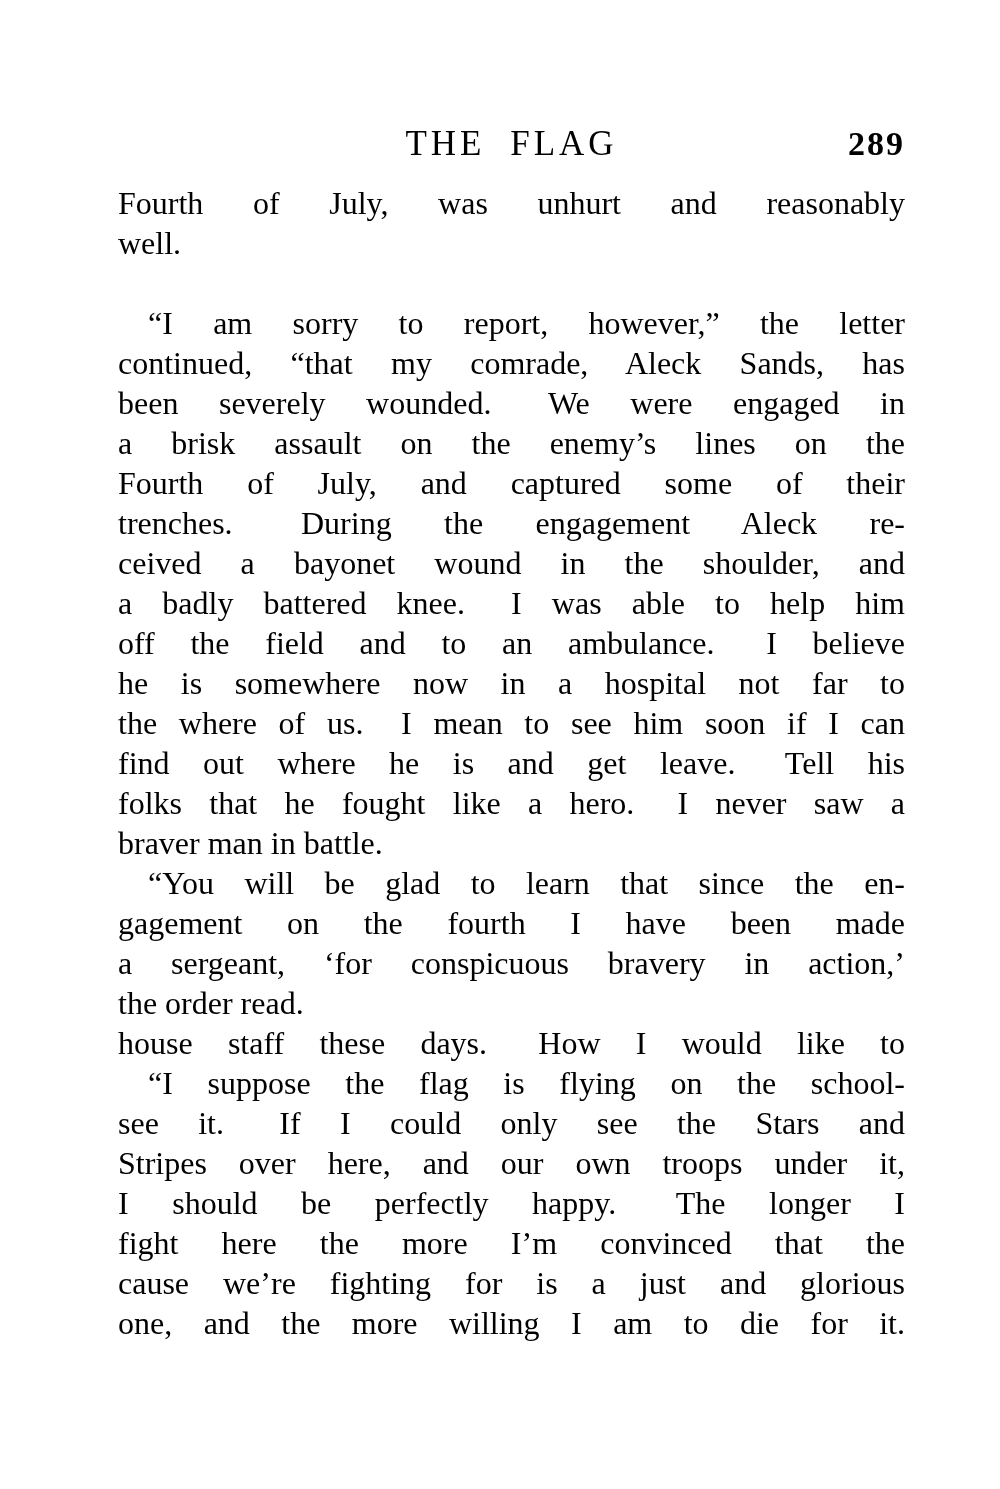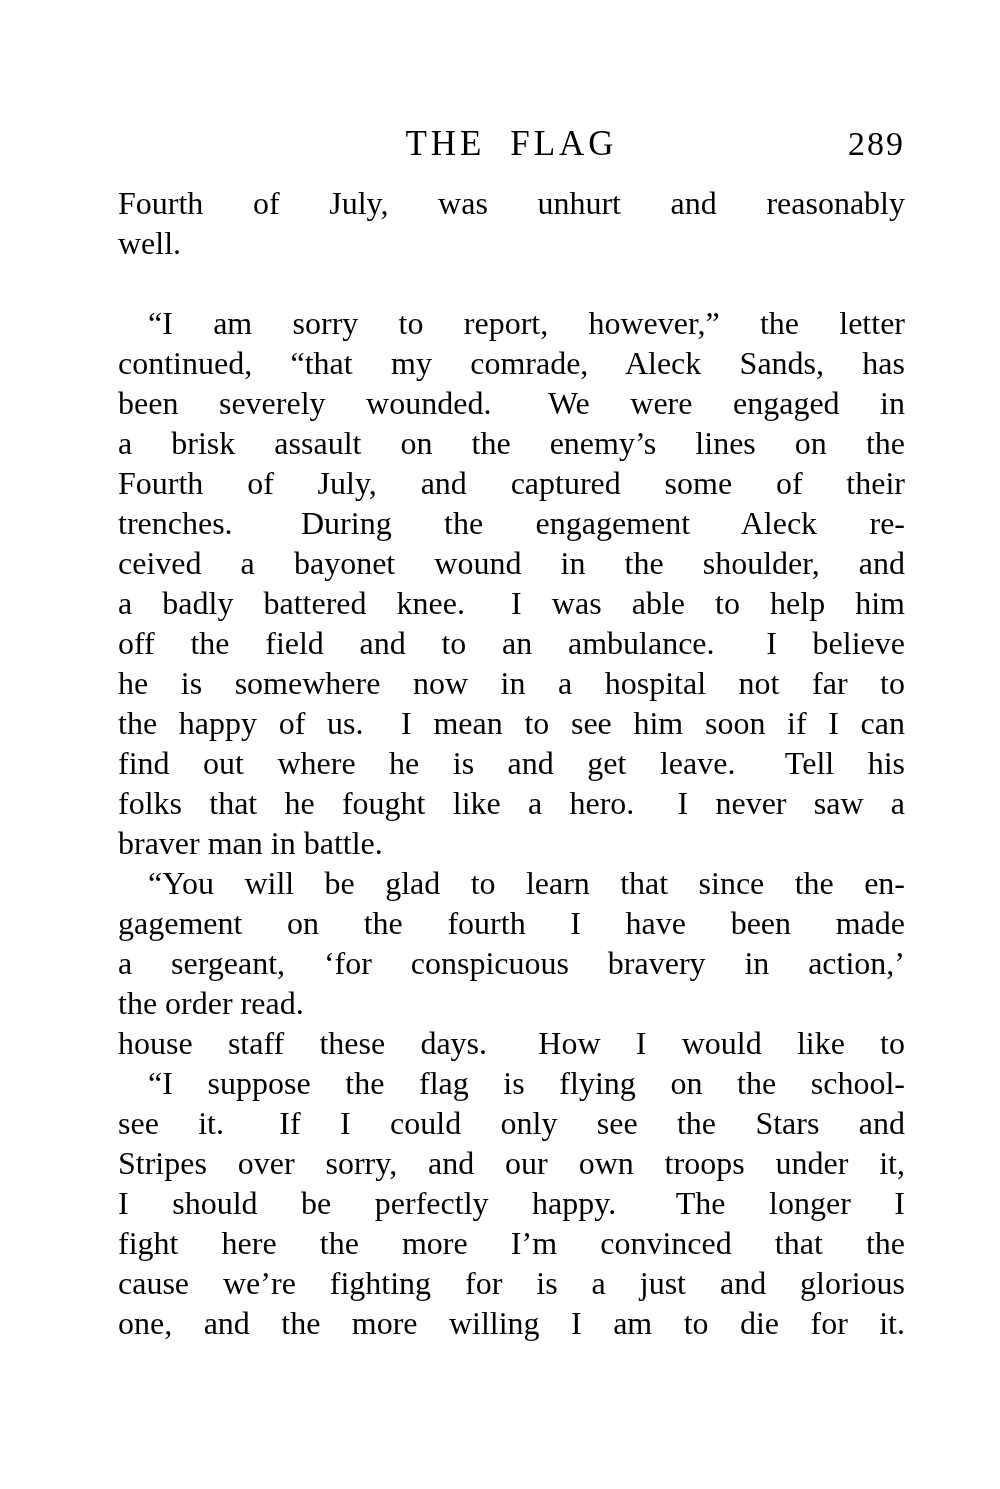--- a/index.html
+++ b/index.html
@@ -39,20 +39,21 @@
     word-spacing: 12px;
     white-space: nowrap;
   }
   .page-number {
     position: absolute;
     right: 0;
     top: 0;
     font-size: 34px;
     line-height: 40px;
     letter-spacing: 2px;
+    font-weight: bold;
   }
   .body-block {
     position: absolute;
     left: 118px;
     top: 183px;
     width: 787px;
   }
   .para { margin: 0; }
   .para.space-after { margin-bottom: 40px; }
   .line {
@@ -81,35 +82,35 @@
         <div class="line indent">“I am sorry to report, however,” the letter</div>
         <div class="line">continued, “that my comrade, Aleck Sands, has</div>
         <div class="line">been severely wounded.  We were engaged in</div>
         <div class="line">a brisk assault on the enemy’s lines on the</div>
         <div class="line">Fourth of July, and captured some of their</div>
         <div class="line">trenches.  During the engagement Aleck re-</div>
         <div class="line">ceived a bayonet wound in the shoulder, and</div>
         <div class="line">a badly battered knee.  I was able to help him</div>
         <div class="line">off the field and to an ambulance.  I believe</div>
         <div class="line">he is somewhere now in a hospital not far to</div>
-        <div class="line">the happy of us.  I mean to see him soon if I can</div>
+        <div class="line">the where of us.  I mean to see him soon if I can</div>
         <div class="line">find out where he is and get leave.  Tell his</div>
         <div class="line">folks that he fought like a hero.  I never saw a</div>
         <div class="line last">braver man in battle.</div>
       </div>
       <div class="para">
         <div class="line indent">“You will be glad to learn that since the en-</div>
         <div class="line">gagement on the fourth I have been made</div>
         <div class="line">a sergeant, ‘for conspicuous bravery in action,’</div>
         <div class="line last">the order read.</div>
       </div>
       <div class="para">
         <div class="line">house staff these days.  How I would like to</div>
         <div class="line indent">“I suppose the flag is flying on the school-</div>
         <div class="line">see it.  If I could only see the Stars and</div>
-        <div class="line">Stripes over sorry, and our own troops under it,</div>
+        <div class="line">Stripes over here, and our own troops under it,</div>
         <div class="line">I should be perfectly happy.  The longer I</div>
         <div class="line">fight here the more I’m convinced that the</div>
         <div class="line">cause we’re fighting for is a just and glorious</div>
         <div class="line">one, and the more willing I am to die for it.</div>
       </div>
     </div>
 </div>
 
 </body></html>

